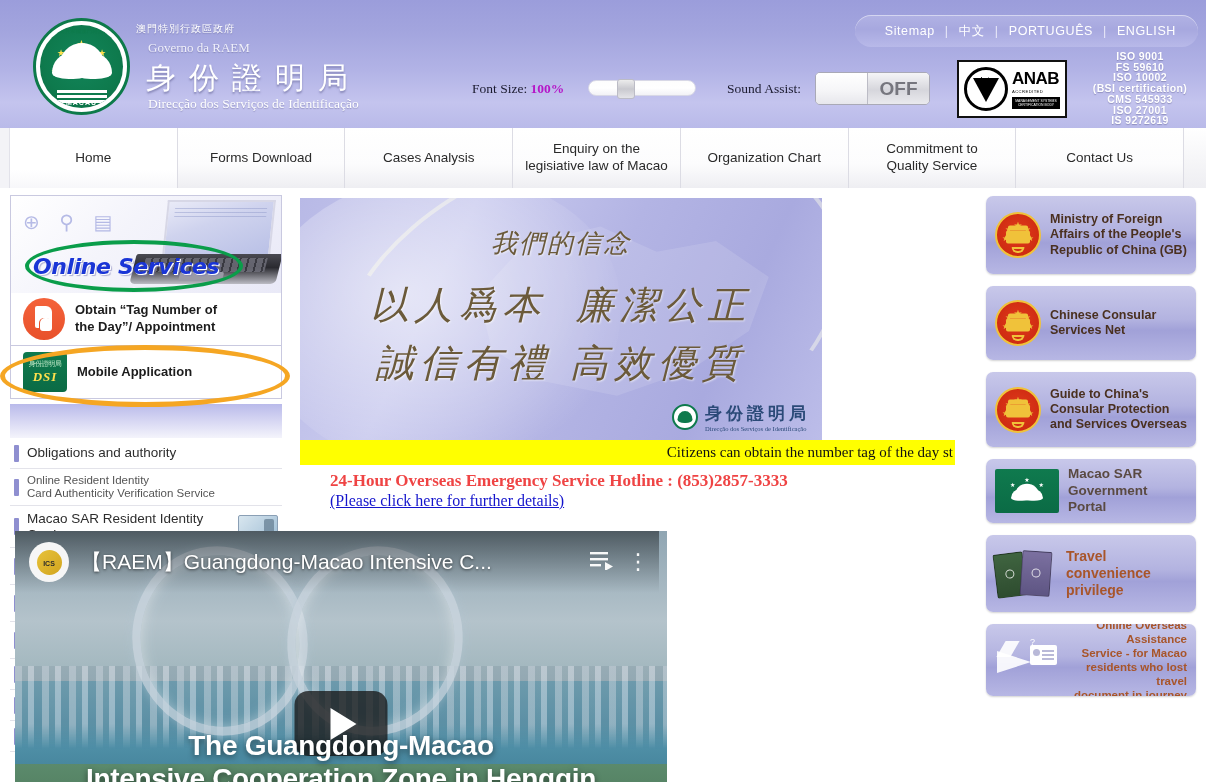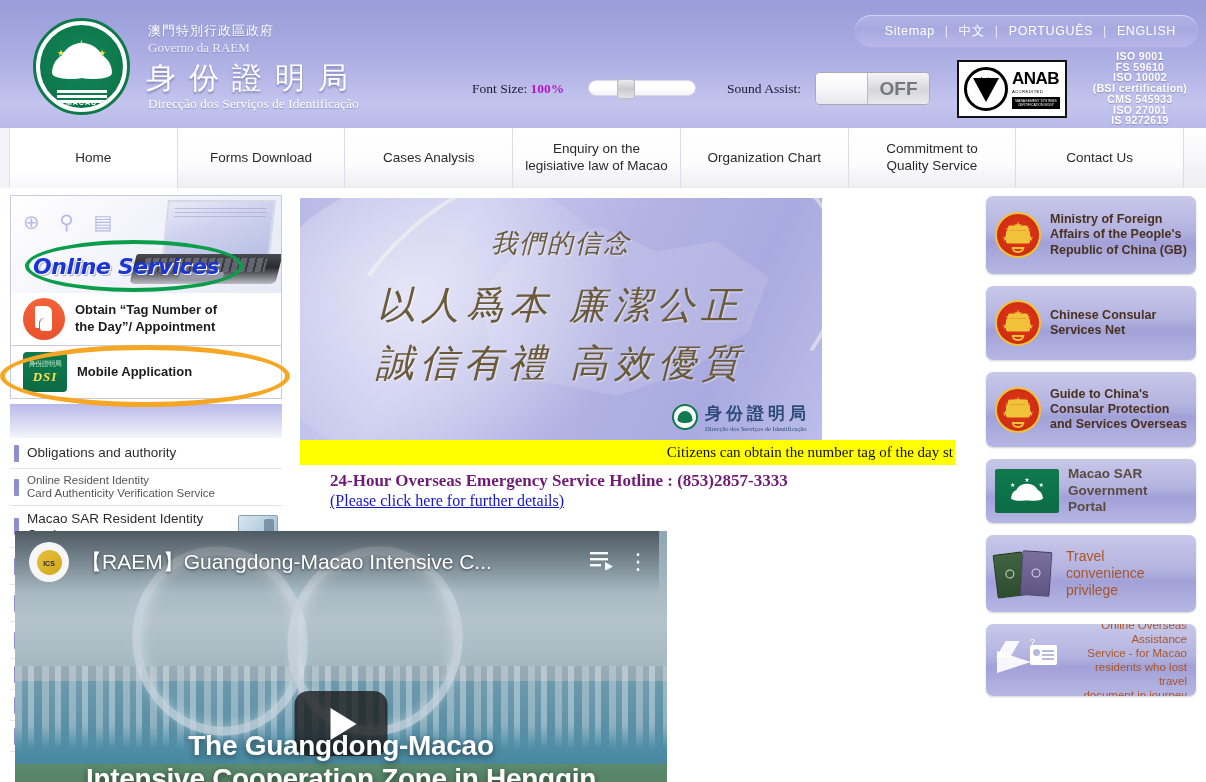--- a/index.html
+++ b/index.html
@@ -46,22 +46,22 @@
   }
   .emblem-macau {
     position: absolute; left: 0; right: 0; bottom: 2px; text-align: center;
     font-size: 7px; color: #fff; letter-spacing: 1px; font-weight: bold;
   }
   .emblem-ring-text {
     position: absolute; left: 0; right: 0; top: 3px; text-align: center;
     font-size: 5px; color: #0d7a4a; letter-spacing: .5px;
   }
   .gov-zh {
-    position: absolute; left: 148px; top: 22px;
-    font-size: 13px; color: #ffffff; letter-spacing: 1px;
+    position: absolute; left: 136px; top: 22px;
+    font-size: 10px; color: #ffffff; letter-spacing: 1px;
     font-family: Liberation Mono, monospace;
     text-shadow: 0 1px 1px rgba(90,90,140,.45);
   }
   .gov-pt {
     position: absolute; left: 148px; top: 40px;
     font-size: 13px; color: #f0f0fb;
     font-family: "Liberation Serif", serif;
     text-shadow: 0 1px 1px rgba(90,90,140,.45);
   }
   .dept-zh {
@@ -307,21 +307,21 @@
     transform: rotate(-18deg);
   }
   .banner-l1 {
     position: absolute; left: 0; right: 0; top: 28px; text-align: center;
     font-size: 26px; color: #6b5a3a; font-family: "DejaVu Sans", sans-serif;
     font-style: italic; letter-spacing: 2px;
     text-shadow: 1px 1px 2px rgba(255,255,255,.6);
   }
   .banner-l2 {
     position: absolute; left: 0; right: 0; top: 82px; text-align: center;
-    font-size: 38px; color: #6b5a3a; font-family: Liberation Serif, serif;
+    font-size: 38px; color: #6b5a3a; font-family: Liberation Mono, monospace;
     font-style: italic; letter-spacing: 6px;
     text-shadow: 1px 1px 2px rgba(255,255,255,.6);
   }
   .banner-l3 {
     position: absolute; left: 0; right: 0; top: 140px; text-align: center;
     font-size: 38px; color: #6b5a3a; font-family: "DejaVu Sans", sans-serif;
     font-style: italic; letter-spacing: 6px;
     text-shadow: 1px 1px 2px rgba(255,255,255,.6);
   }
   .banner-logo {
@@ -343,21 +343,21 @@
   .ticker {
     width: 655px; height: 25px; background: #ffff00;
     display: flex; align-items: center; justify-content: flex-end;
     overflow: hidden; padding-right: 2px;
   }
   .ticker span {
     font-size: 15px; color: #111; font-family: "Liberation Serif", serif; white-space: nowrap;
   }
   .hotline {
     margin-top: 6px; padding-left: 30px;
-    font-size: 17px; font-weight: bold; color: #701a75;
+    font-size: 17px; font-weight: bold; color: #ef4444;
     font-family: "Liberation Serif", serif;
   }
   .hotline-link {
     padding-left: 30px; margin-top: 1px;
     font-size: 16px; color: #1414cc; text-decoration: underline;
     font-family: "Liberation Serif", serif; display: inline-block; cursor: pointer;
   }
   .video {
     position: absolute; left: 15px; top: 343px; width: 652px; height: 375px;
     overflow: hidden;
@@ -442,21 +442,21 @@
   .rbtn {
     position: relative; width: 210px; margin-bottom: 12px;
     border-radius: 7px;
     background: linear-gradient(to bottom,#c8c8ea 0%,#b3b3e0 45%,#a1a1d8 60%,#b7b7e4 100%);
     box-shadow: 0 1px 2px rgba(0,0,0,.18);
     display: flex; align-items: center; gap: 9px; padding: 8px 9px;
     cursor: pointer; overflow: hidden;
   }
   .rbtn-label { font-size: 12.5px; line-height: 1.22; color: #4a3020; font-weight: bold; }
   .rbtn-label.grey { color: #5a4a42; }
-  .rbtn-label.orange { color: #a8552a; font-weight: normal; }
+  .rbtn-label.orange { color: #a8552a; font-weight: bold; }
   .rbtn-label.small { font-size: 11.5px; text-align: right; flex: 1; }
   .cn-emblem {
     width: 46px; height: 46px; border-radius: 50%; flex: none;
     background: radial-gradient(circle at 50% 45%, #e03a1c 0%, #cf2c12 70%, #b52409 100%);
     border: 2px solid #f0c23a; position: relative;
   }
   .cn-emblem .gate {
     position: absolute; left: 50%; top: 54%; transform: translate(-50%,-50%);
     width: 24px; height: 13px; background: #f0c23a; border-radius: 2px;
   }

